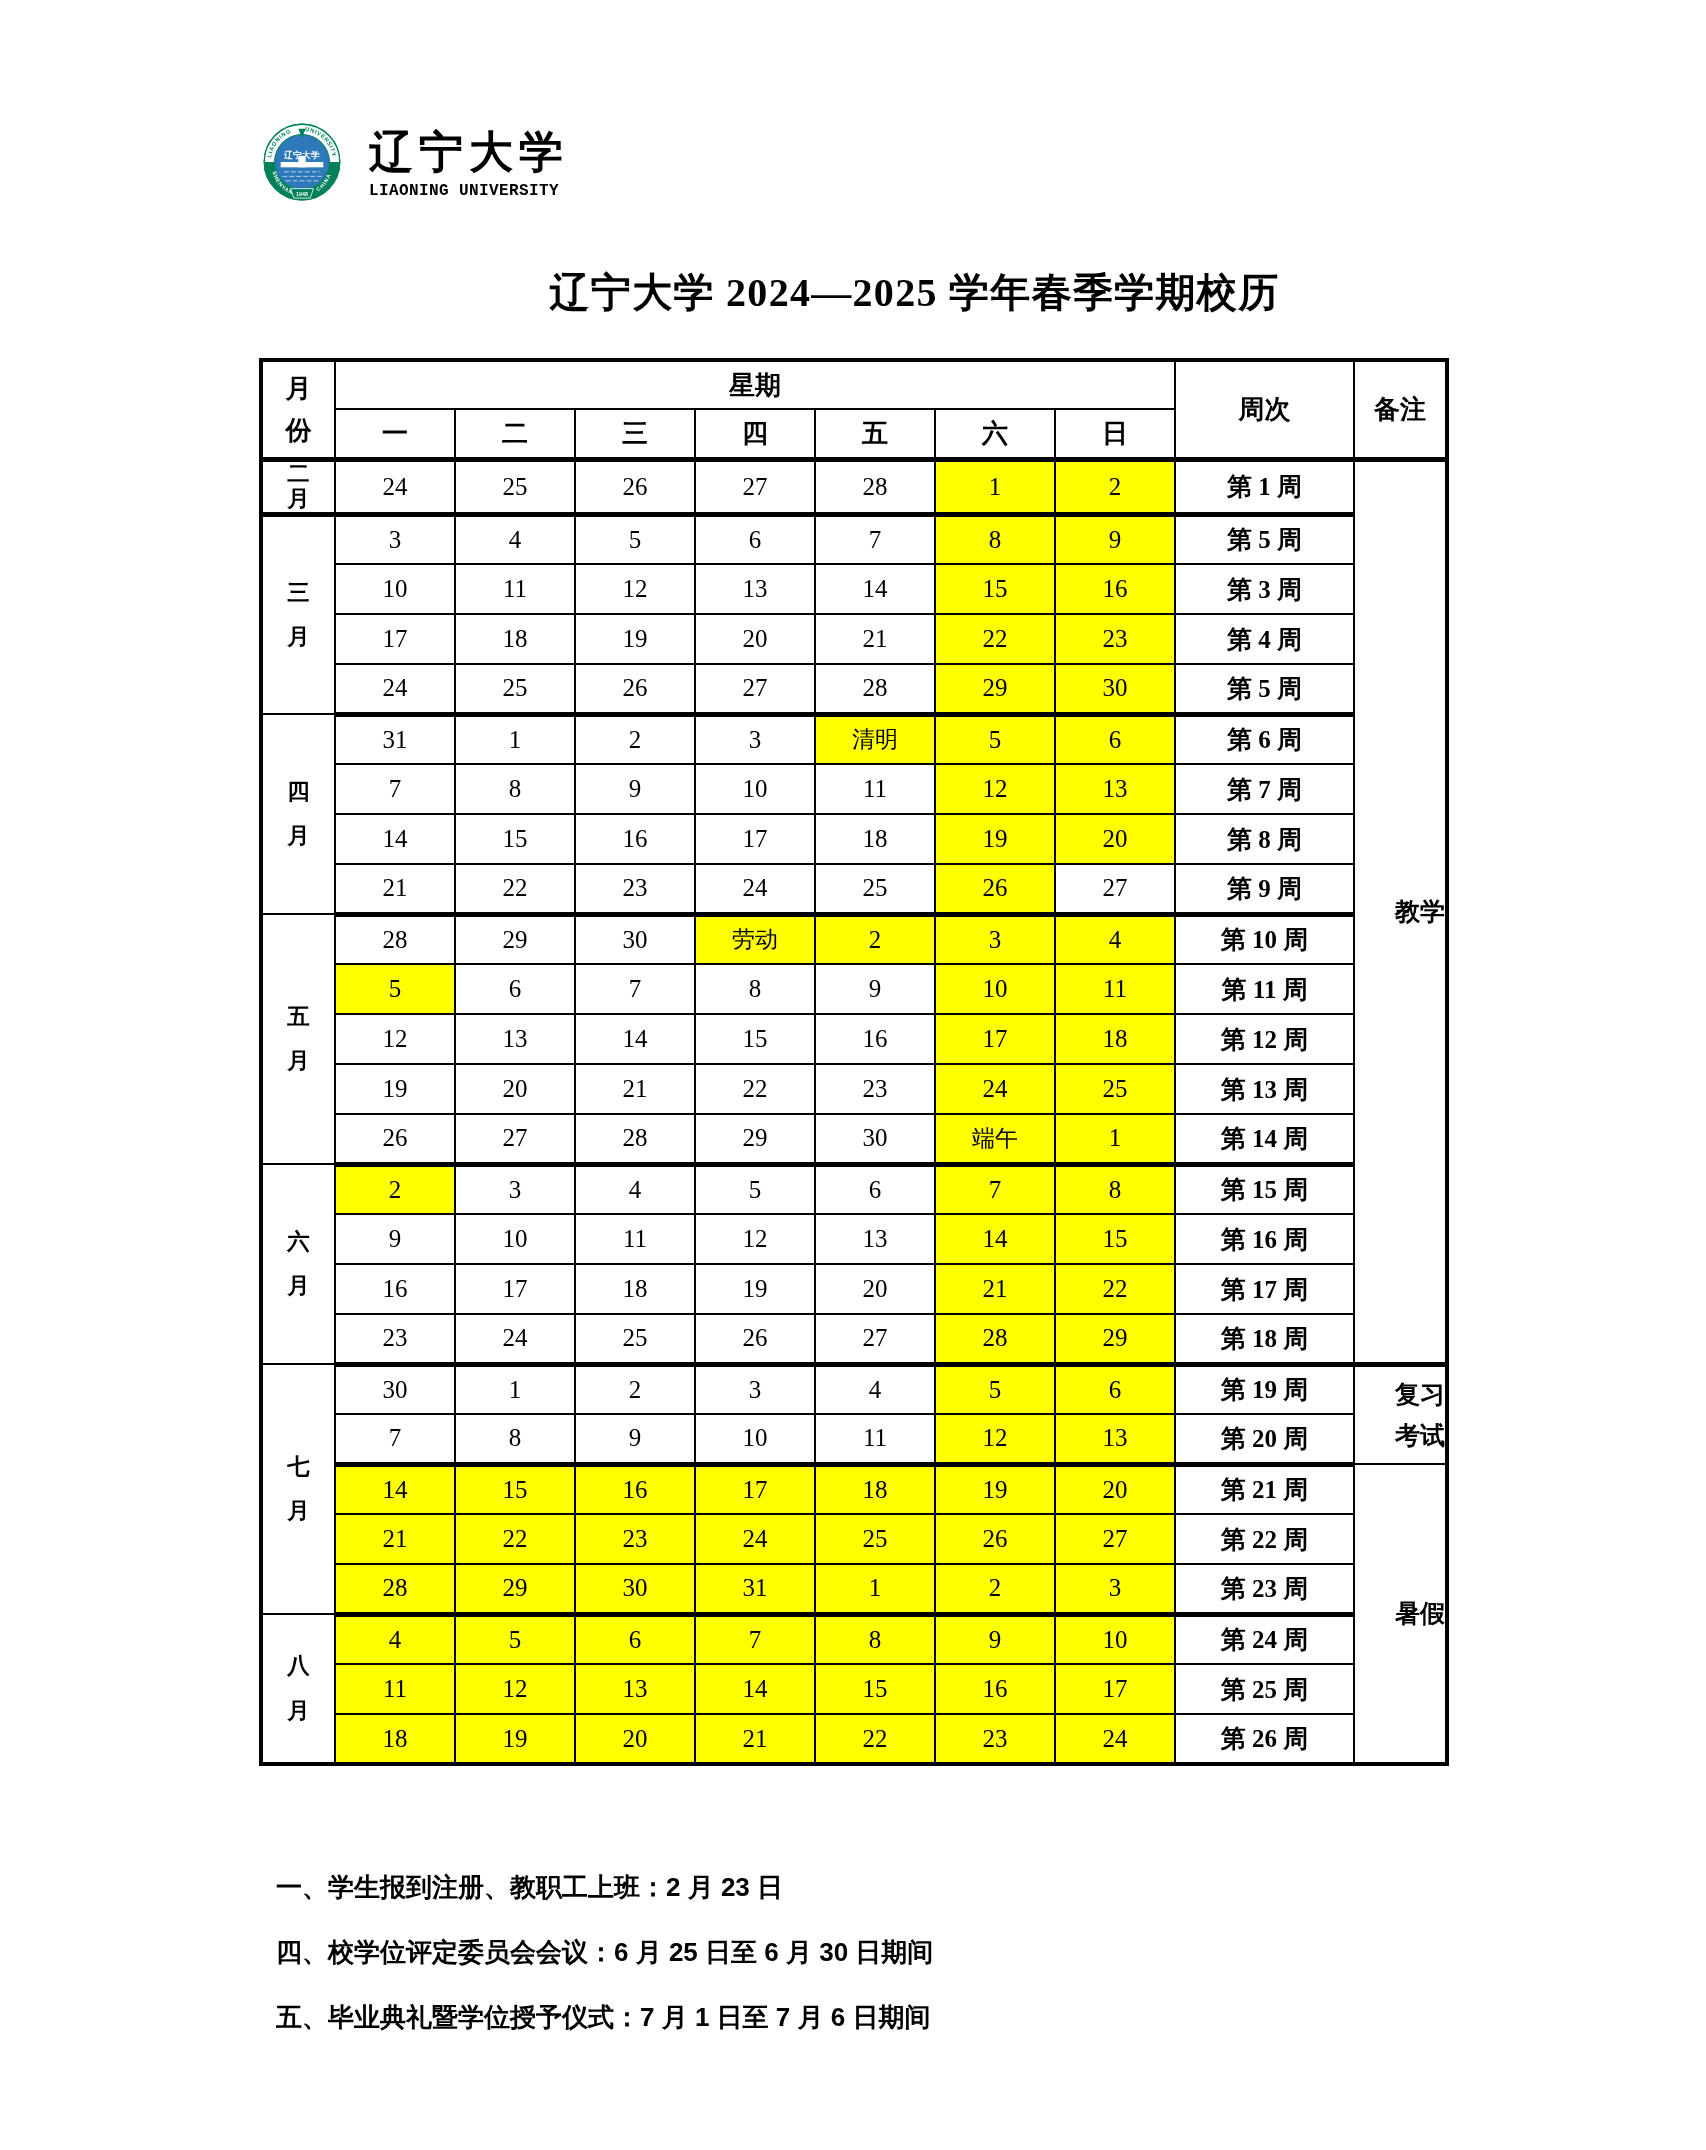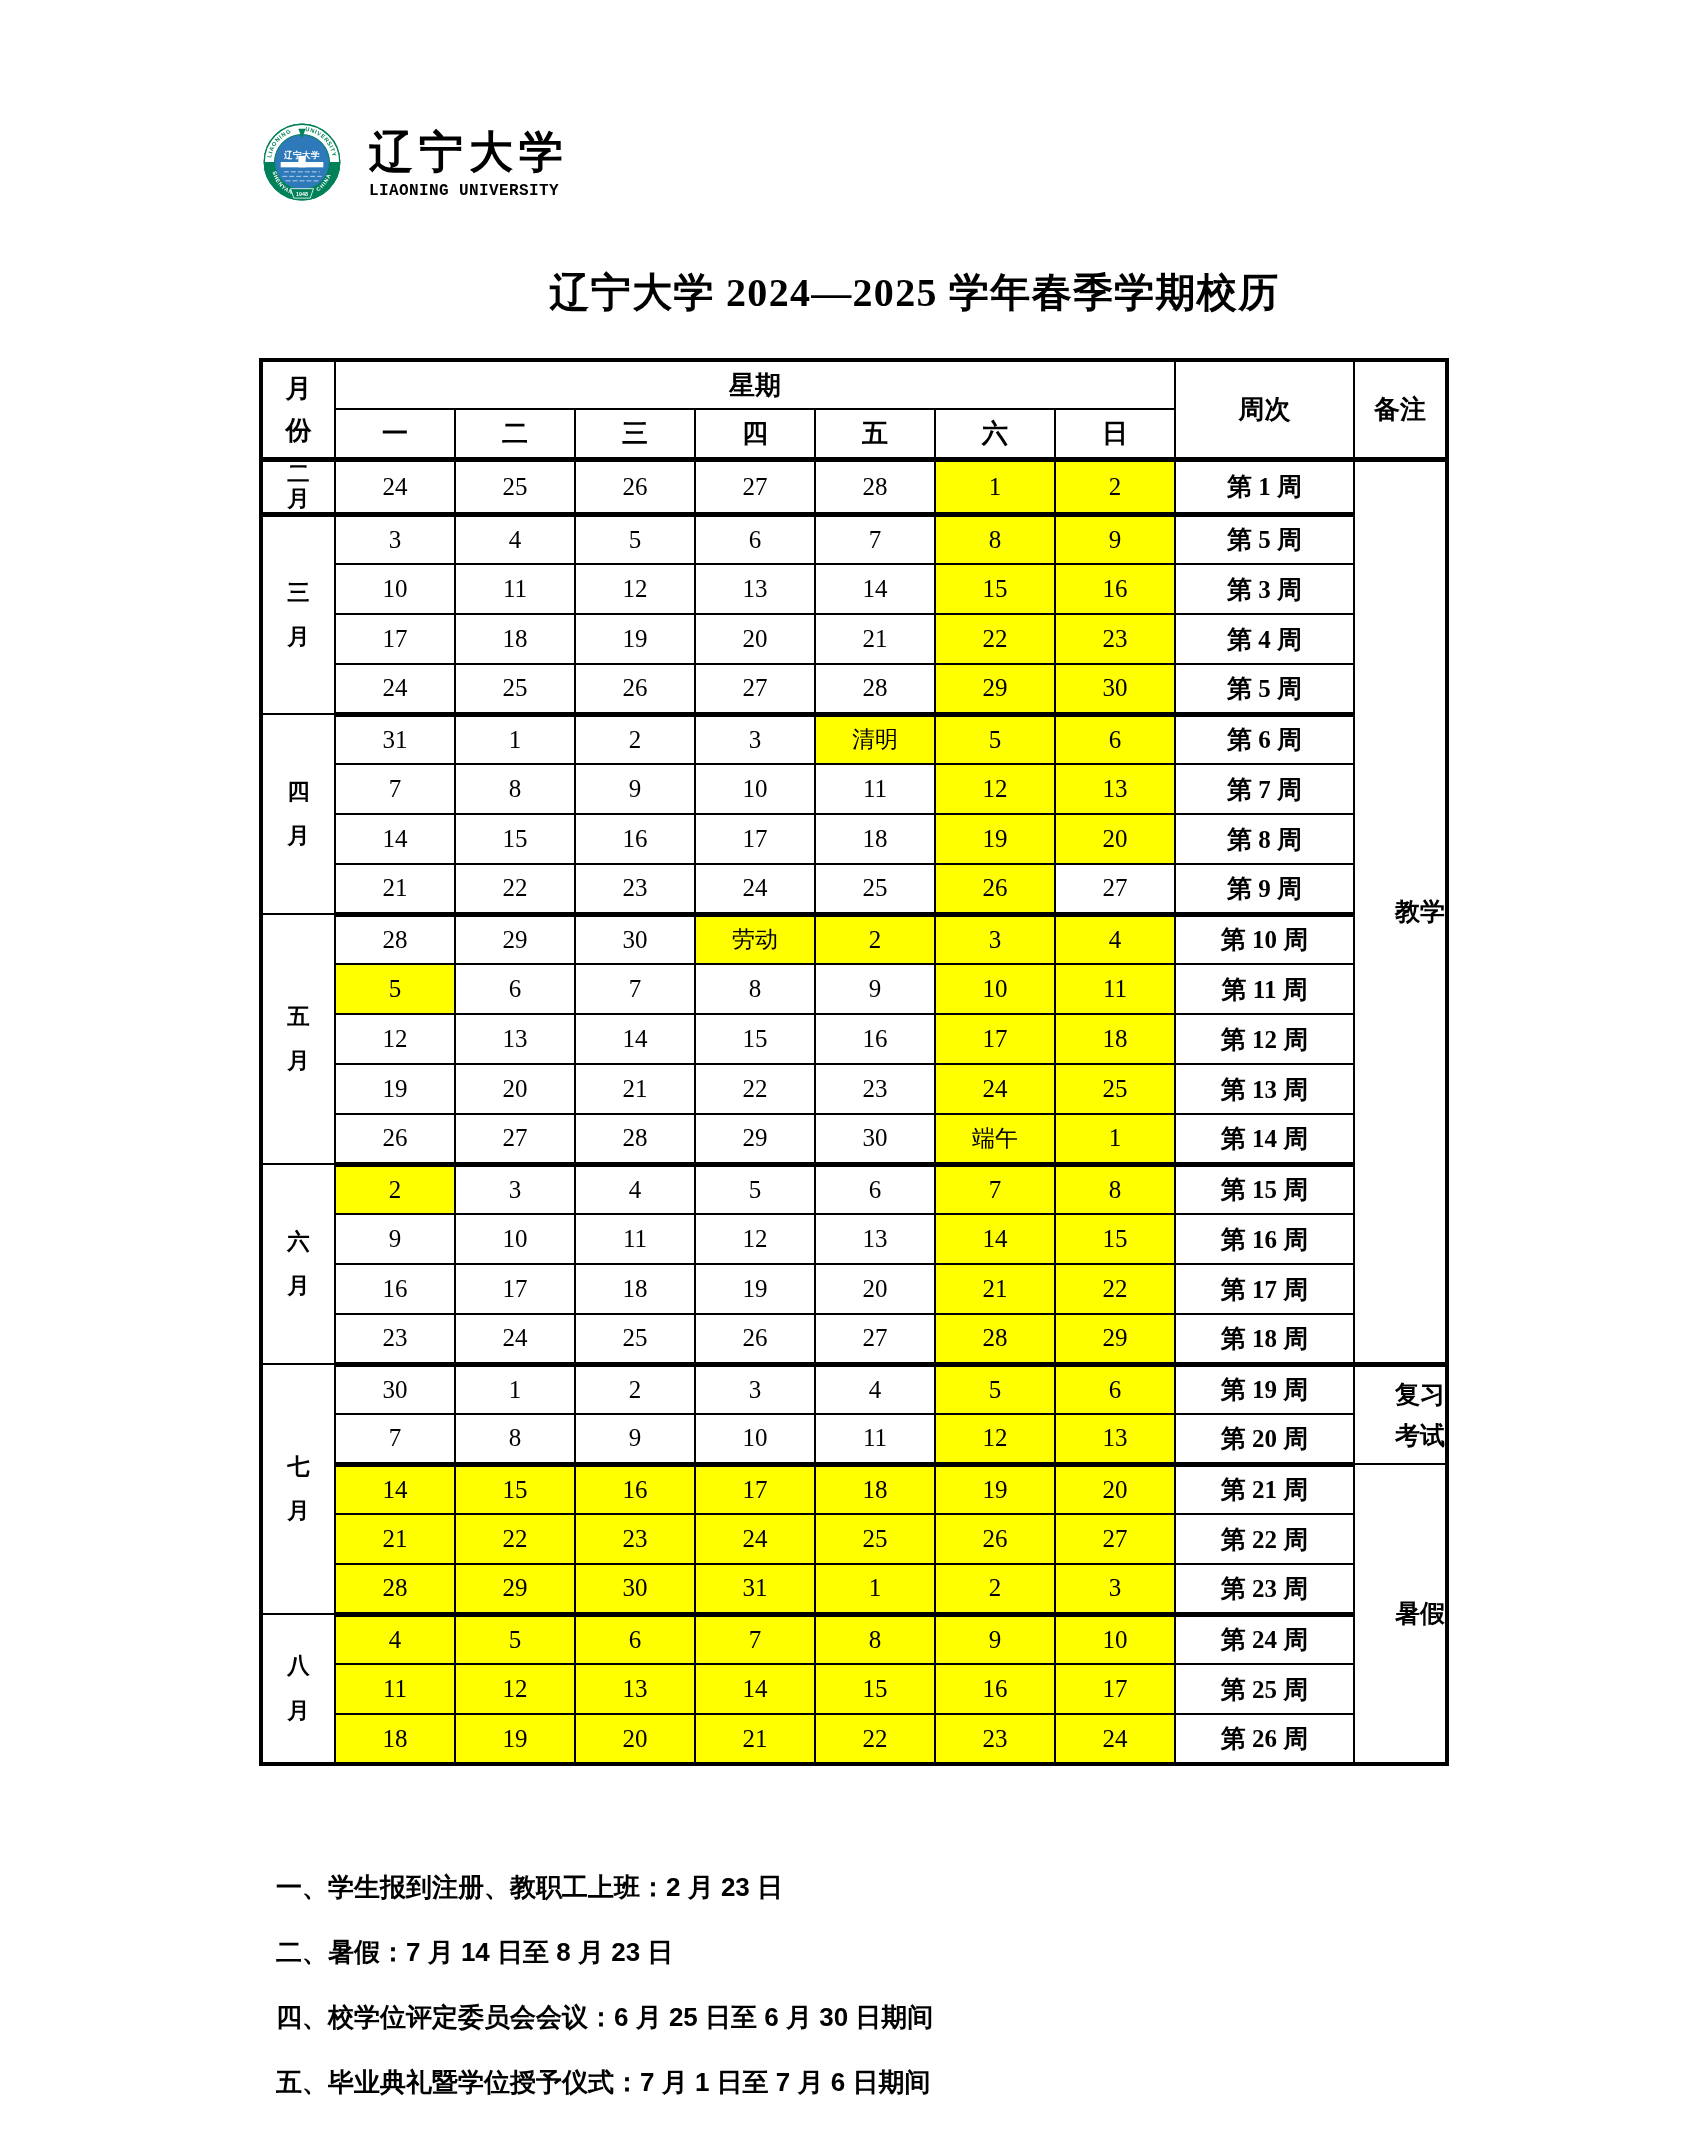--- a/index.html
+++ b/index.html
@@ -439,19 +439,18 @@
           <td class="day-cell hl">22</td>
           <td class="day-cell hl">23</td>
           <td class="day-cell hl">24</td>
           <td class="week-no">第 26 周</td>
         </tr>
       </tbody>
   </table>
 
   <div class="notes">
       <p>一、学生报到注册、教职工上班：2 月 23 日</p>
-      <p>二、暑假：7 月 14 日至 8 月 23 日</p>
       <p>四、校学位评定委员会会议：6 月 25 日至 6 月 30 日期间</p>
       <p>五、毕业典礼暨学位授予仪式：7 月 1 日至 7 月 6 日期间</p>
     </div>
 
 </div>
 
 
 </body></html>

